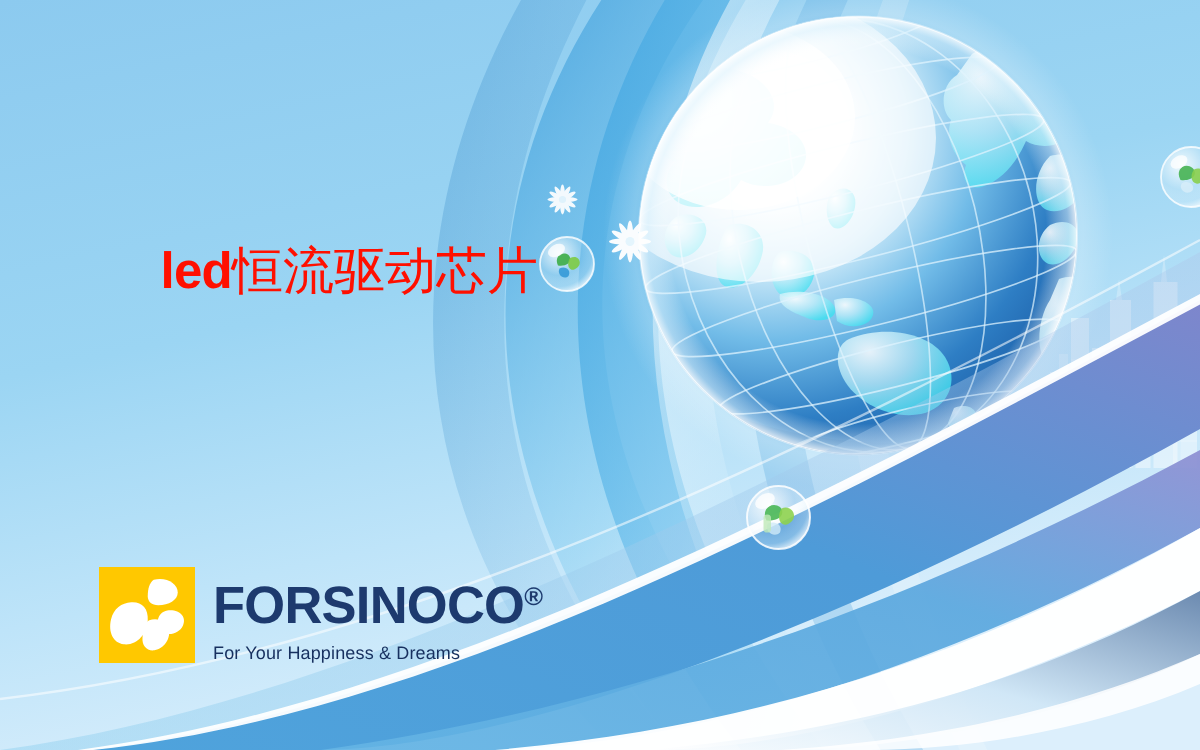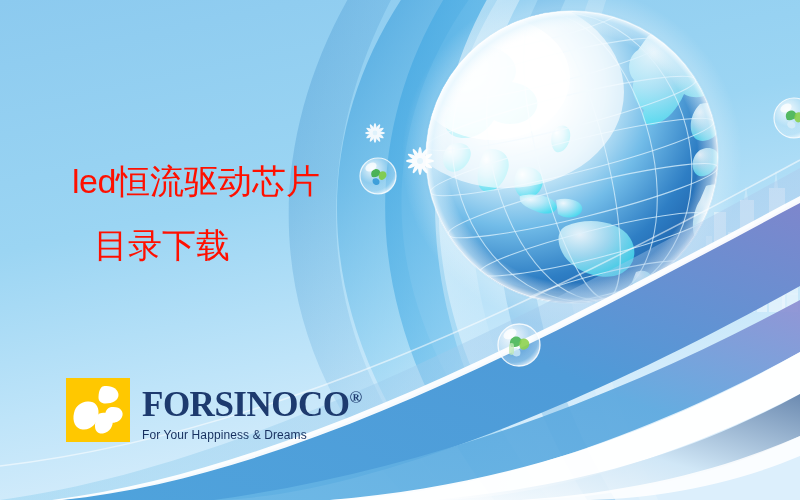--- a/index.html
+++ b/index.html
@@ -20,41 +20,41 @@
     position:absolute;left:72px;top:160px;width:340px;
     z-index:40;pointer-events:none;
   }
   #title-line-1{
     color:#FF1000;font-size:34px;line-height:42px;
     font-family:"Liberation Serif","DejaVu Serif",serif;
     white-space:nowrap;letter-spacing:0px;
   }
   #title-line-1 .latin{
     font-family:"Liberation Sans","DejaVu Sans",sans-serif;
-    font-weight:400;letter-spacing:-0.5px;
+    font-weight:700;letter-spacing:-0.5px;margin-left:35px;
   }
   #title-line-2{
     color:#FF1000;font-size:34px;line-height:42px;
     font-family:"Liberation Serif","DejaVu Serif",serif;
     white-space:nowrap;margin-top:22px;margin-left:22px;
   }
 
   
   #logo{
     position:absolute;left:66px;top:378px;z-index:50;
     display:flex;align-items:flex-start;
   }
   #logo-mark{
     width:64px;height:64px;background:#FFC800;position:relative;flex:0 0 auto;
   }
   #logo-text{margin-left:12px;padding-top:2px;}
   #logo-word{
     color:#1D3A6E;font-weight:700;font-size:35px;line-height:36px;
     letter-spacing:-0.5px;white-space:nowrap;
-    font-family:Liberation Serif, serif;
+    font-family:Liberation Sans, sans-serif;
   }
   #logo-word .reg{font-size:17px;vertical-align:super;letter-spacing:0;}
   #logo-tagline{
     color:#17305F;font-size:12px;line-height:18px;letter-spacing:0.1px;
     white-space:nowrap;margin-top:3px;
     font-family:"Liberation Sans","DejaVu Sans",sans-serif;
   }
 </style>
 </head>
 <body>
@@ -344,21 +344,20 @@
           <path d="M2 -5 C8 -8 13 0 6 4 C2 6 -2 1 2 -5 Z" fill="#8ACF4D" opacity=".9"></path>
           <path d="M-6 4 C-2 2 3 5 1 9 C-3 13 -9 8 -6 4 Z" fill="#D8EEF9" opacity=".8"></path>
         </g>
         <ellipse cx="786" cy="108" rx="6" ry="4" fill="#FFFFFF" opacity=".75" transform="rotate(-28 786 108)"></ellipse>
       </g>
     </svg>
   </div>
 
   <div id="title-block">
     <div id="title-line-1"><span class="latin">led</span><span>恒流驱动芯片</span></div>
-    <div id="title-line-2">目录下载</div>
   </div>
 
   <div id="logo">
     <div id="logo-mark">
       <svg width="64" height="64" viewBox="0 0 64 64">
         <g fill="#FFFFFF">
 
           <path d="M36.5 8.5 C45 6.5 52.5 11 52.5 17 C52.5 22 46.5 25.5 39.5 25.5
                    C35 25.5 32.5 23 32.5 19.5 C32.5 15 33.5 10.5 36.5 8.5 Z"></path>
 

